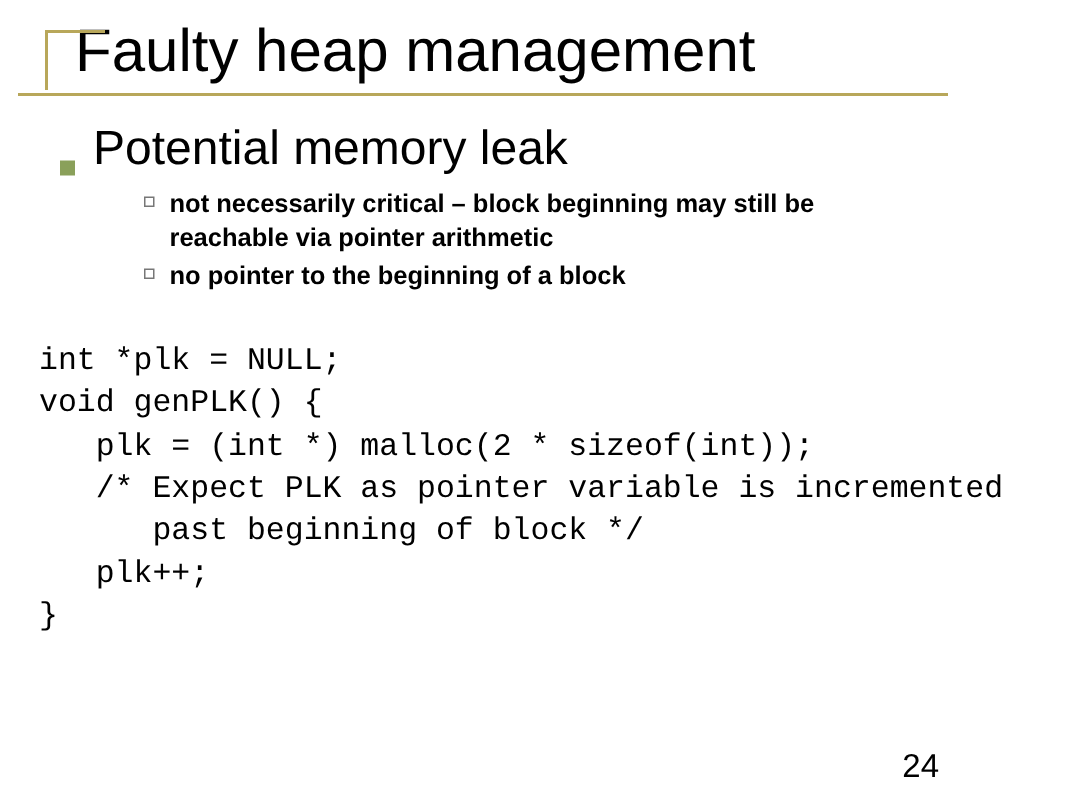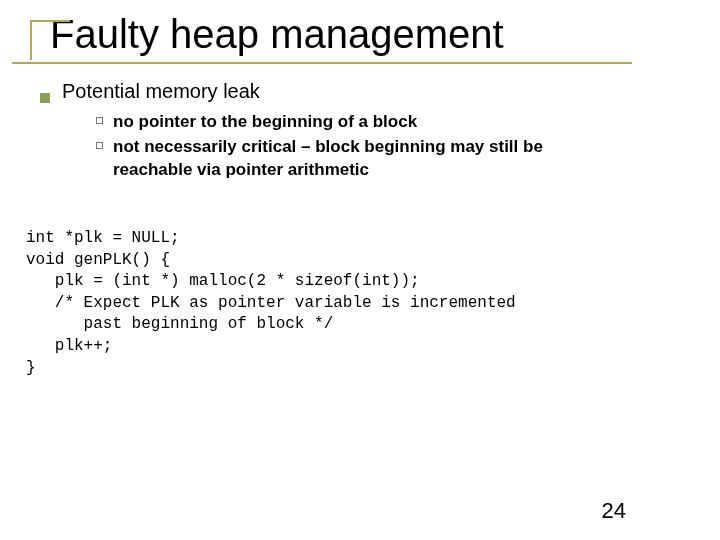--- a/index.html
+++ b/index.html
@@ -60,21 +60,21 @@
   .body {
     position: absolute;
     left: 40px;
     right: 30px;
     top: 80px;
   }
   .lvl1 {
     display: flex;
     align-items: flex-end;
     gap: 12px;
-    font-size: 20px;
+    font-size: 32px;
     margin-bottom: 8px;
   }
   .bullet-sq-green {
     width: 10px;
     height: 10px;
     background: #8aa05a;
     margin-top: 10px;
     flex: 0 0 auto;
   }
   .lvl2-group {
@@ -96,21 +96,21 @@
     margin-top: 6px;
     flex: 0 0 auto;
     box-sizing: border-box;
   }
   .code {
     position: absolute;
     left: 26px;
     right: 20px;
     top: 228px;
     font-family: "Courier New", Courier, monospace;
-    font-size: 16px;
+    font-size: 21px;
     line-height: 1.35;
     white-space: pre;
     color: #000;
   }
   .pagenum {
     position: absolute;
     right: 26px;
     bottom: 16px;
     font-size: 22px;
     color: #000;
@@ -129,25 +129,25 @@
   <div class="hr"></div>
 
   <div class="body">
     <div class="lvl1">
       <span class="bullet-sq-green"></span>
       <span>Potential memory leak</span>
     </div>
     <div class="lvl2-group">
       <div class="lvl2">
         <span class="bullet-sq-hollow"></span>
-        <span>no pointer to the beginning of a block</span>
+        <span>not necessarily critical – block beginning may still be reachable via pointer arithmetic</span>
       </div>
       <div class="lvl2">
         <span class="bullet-sq-hollow"></span>
-        <span>not necessarily critical – block beginning may still be reachable via pointer arithmetic</span>
+        <span>no pointer to the beginning of a block</span>
       </div>
     </div>
   </div>
 
   <div class="code">int *plk = NULL;
 void genPLK() {
    plk = (int *) malloc(2 * sizeof(int));
    /* Expect PLK as pointer variable is incremented
       past beginning of block */
    plk++;

